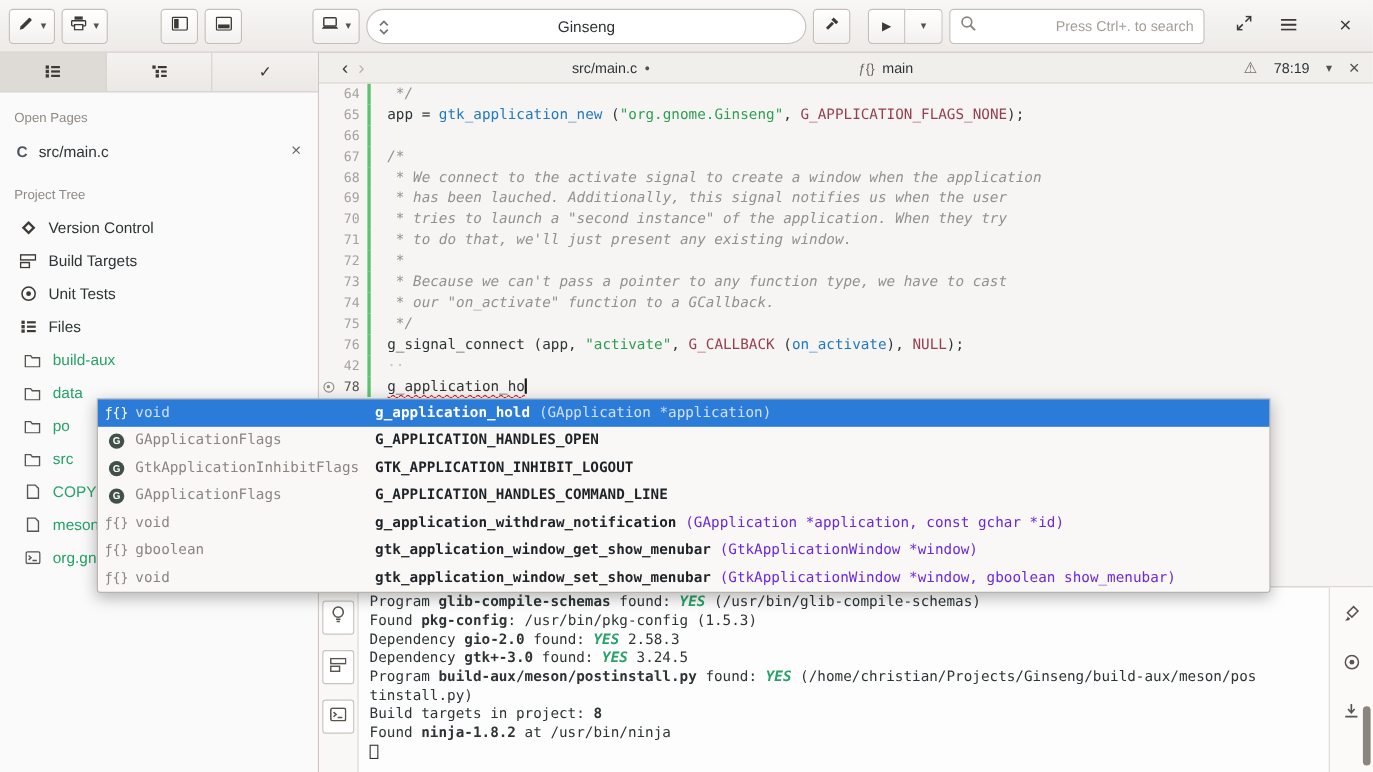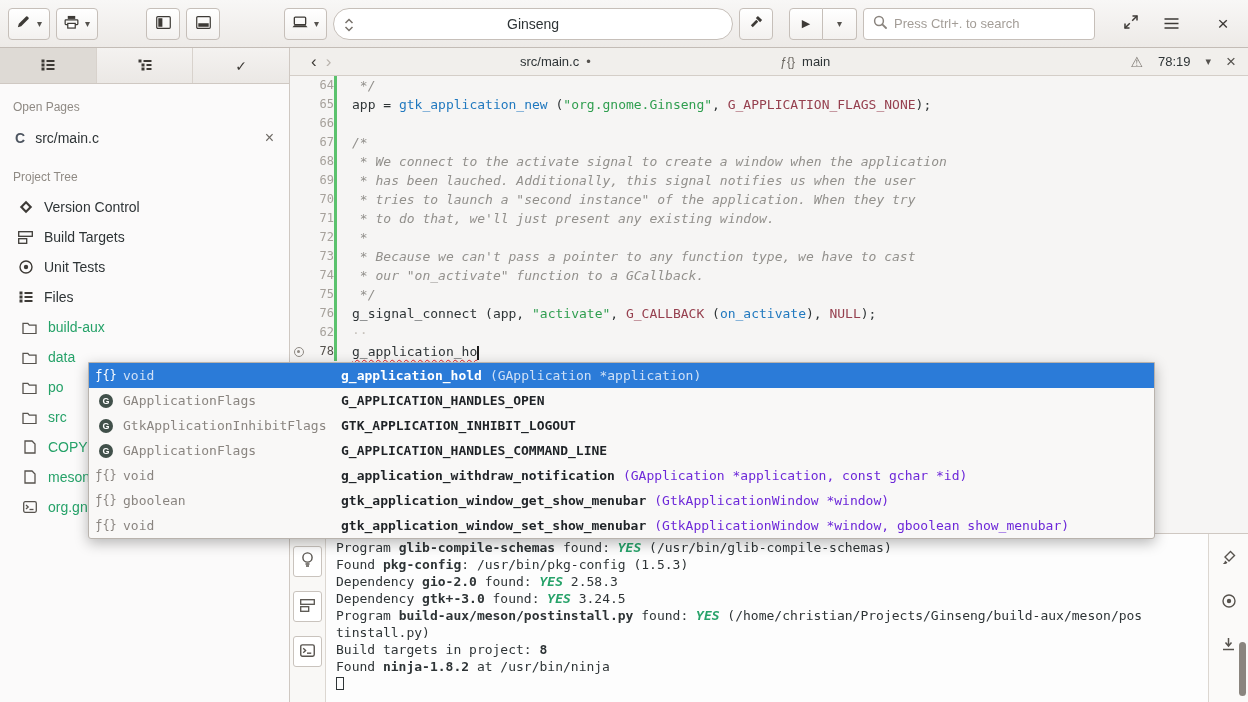--- a/index.html
+++ b/index.html
@@ -10,21 +10,21 @@
   .headerbar { height:48px; border-bottom:1px solid #c3bcb6; background:linear-gradient(#f8f7f6,#edeae7); display:flex; align-items:center; padding:0 8px; gap:6px; }
   .hbtn { height:32px; min-width:34px; border:1px solid #c6bfb9; border-radius:4px; background:linear-gradient(#ffffff,#f3f1ef); display:flex; align-items:center; justify-content:center; gap:6px; padding:0 7px; color:#3d3a36; }
   .hbtn .dd { font-size:10px; color:#55524e; }
   .flat { border:none; background:transparent; }
   .omni { width:400px; height:32px; background:#fff; border:1px solid #c6bfb9; border-radius:16px; position:relative; display:flex; align-items:center; justify-content:center; font-size:14px; color:#2e3436; }
   .omni svg { position:absolute; left:10px; top:9px; }
   .linked { display:flex; }
   .linked .hbtn:first-child { border-radius:4px 0 0 4px; }
   .linked .hbtn:last-child { border-radius:0 4px 4px 0; border-left:none; }
   .search { width:232px; height:32px; border:1px solid #c6bfb9; border-radius:4px; background:#fff; display:flex; align-items:center; gap:7px; padding:0 9px; }
-  .search input { border:none; outline:none; flex:1; font:13px "Liberation Sans",sans-serif; color:#0f766e; background:transparent; }
+  .search input { border:none; outline:none; flex:1; font:13px "Liberation Sans",sans-serif; color:#0f766e; background:transparent;text-align:right; }
   .search input::placeholder { color:#a39d97; }
   .ml42{margin-left:42px} .ml58{margin-left:58px} .ml10{margin-left:10px} .mla{margin-left:auto} .ml12{margin-left:12px}
   .close-x { font-size:19px; color:#3d3a36; }
 
   
   .content { display:flex; height:654px; }
 
   
   .sidebar { width:290px; border-right:1px solid #cfc8c2; background:#fbfafa; display:flex; flex-direction:column; flex:none; }
   .side-tabs { height:36px; display:flex; background:linear-gradient(#f4f2f0,#ebe8e5); border-bottom:1px solid #cfc8c2; flex:none; }
@@ -50,21 +50,21 @@
   .tb-func { display:flex; align-items:center; gap:7px; margin-left:10px; white-space:nowrap; }
   .fsym { color:#6a6660; font-size:12px; }
   .tb-right { margin-left:auto; display:flex; align-items:center; gap:15px; }
   .warn { color:#77726c; font-size:14px; }
   .tb-caret { font-size:11px; color:#55524e; }
   .tb-close { font-size:17px; color:#55524e; }
 
   
   .editor { height:457px; background:#f6f5f4; font:13px/19px "DejaVu Sans Mono","Liberation Mono",monospace; overflow:hidden; flex:none; }
   .code-line { display:flex; height:19px; }
-  .gutter { width:44px; flex:none; display:flex; align-items:center; justify-content:flex-end; padding-right:0; color:#a6a19b; font-size:12px; }
+  .gutter { width:44px; flex:none; display:flex; align-items:center; justify-content:flex-end; padding-right:7px; color:#a6a19b; font-size:12px; }
   .bullseye { width:10px; height:10px; border:1.5px solid #8f8a84; border-radius:50%; position:relative; margin-right:auto; margin-left:4px; flex:none; }
   .bullseye::after { content:""; position:absolute; left:2px; top:2px; width:3px; height:3px; background:#8f8a84; border-radius:50%; }
   .current .gutter { color:#57534e; }
   .chbar { width:3px; flex:none; background:#5bc26d; }
   .ctext { padding-left:15px; white-space:pre; color:#2e3436; }
   .cm { color:#92908c; font-style:italic; }
   .st { color:#2f9e4f; }
   .fn { color:#2179bf; }
   .mc { color:#96404f;text-align:right; }
   .ws { color:#c8c3bd; }
@@ -424,21 +424,21 @@
           </div>
           <div class="code-line">
             <div class="gutter">
               <span class="lnum">76</span>
             </div>
             <span class="chbar"></span>
             <div class="ctext"><span>g_signal_connect (app, </span><span class="st">"activate"</span><span>, </span><span class="mc">G_CALLBACK</span><span> (</span><span class="fn">on_activate</span><span>), </span><span class="mc">NULL</span><span>);</span></div>
           </div>
           <div class="code-line">
             <div class="gutter">
-              <span class="lnum">62</span>
+              <span class="lnum">42</span>
             </div>
             <span class="chbar"></span>
             <div class="ctext"><span class="ws">··</span></div>
           </div>
           <div class="code-line current">
             <div class="gutter">
               <span class="bullseye"></span>
               <span class="lnum">78</span>
             </div>
             <span class="chbar"></span>

